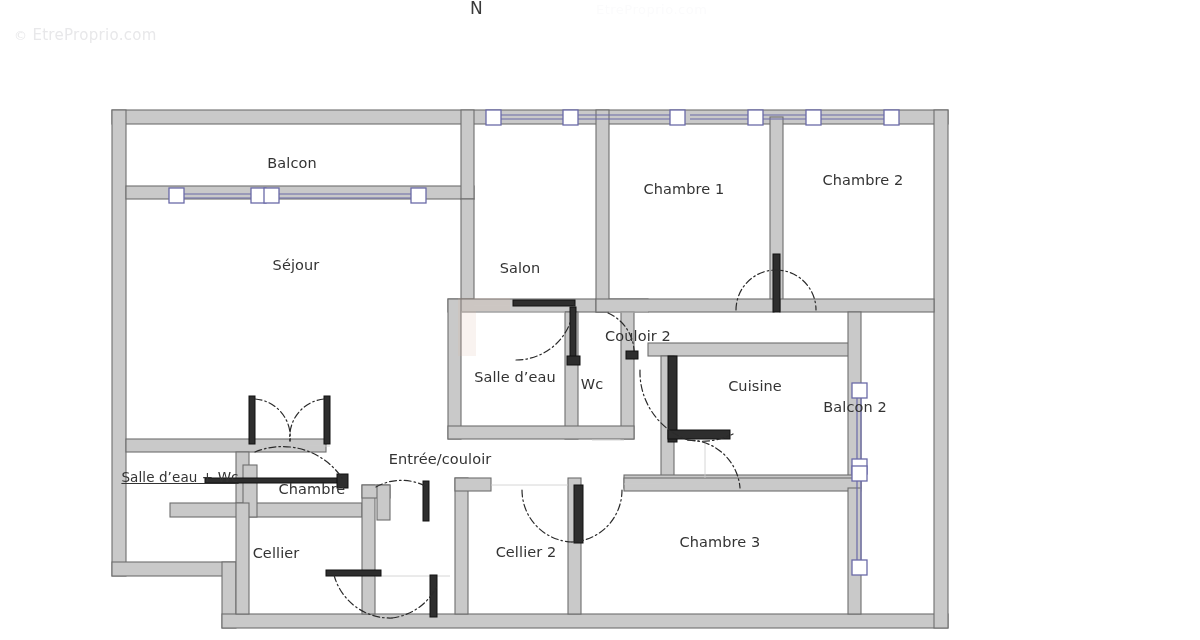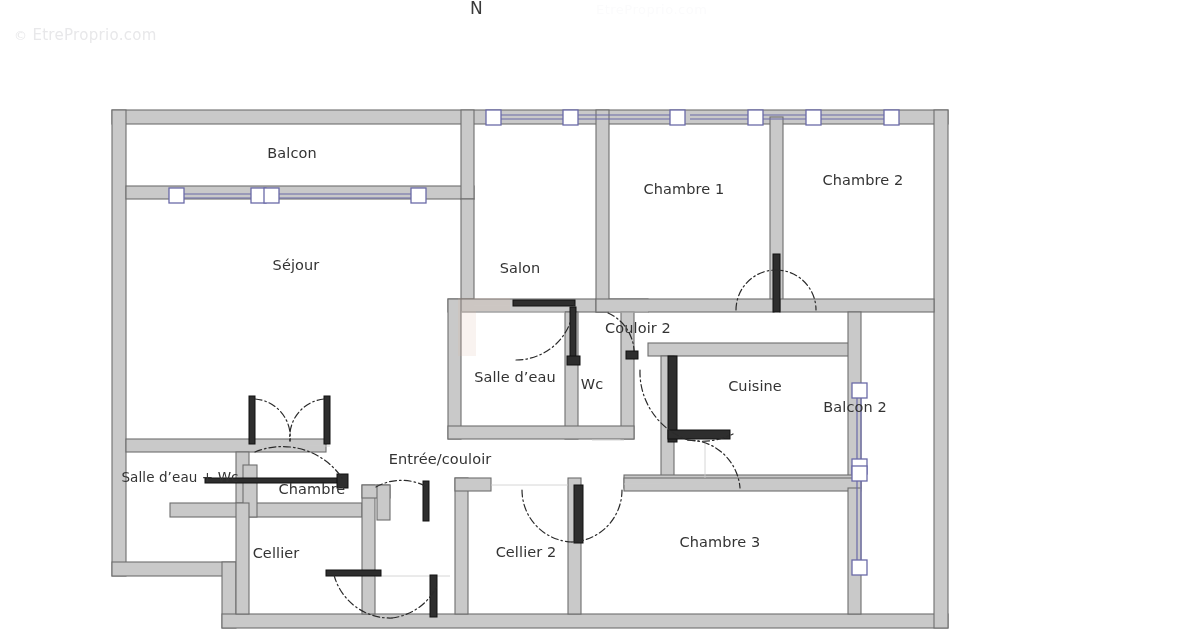--- a/index.html
+++ b/index.html
@@ -33,21 +33,21 @@
     font-size:17px;color:#3a3a3a;
   }
   .rlabel{
     position:absolute;
     font-size:14.5px;
     color:#333333;
     white-space:nowrap;
     transform:translate(-50%,-50%);
     letter-spacing:.1px;
   }
-  .rlabel.sm{font-size:13.5px;}
+  .rlabel.sm{font-size:13.5px;text-decoration:underline;}
 </style>
 </head>
 <body>
 
 <div id="stage">
 
   <svg id="plan" viewBox="0 0 1200 640">
     <defs>
       <style>
         .w   { fill:#c9c9c9; stroke:#6e6e6e; stroke-width:1.1; }
@@ -244,26 +244,26 @@
   </svg>
 
   <div class="northlbl">N</div>
 
   <div class="wm">
     <span class="c">©</span>
     <span>EtreProprio.com</span>
   </div>
   <div class="wm2">EtreProprio.com</div>
 
-  <div class="rlabel" style="left:292px;top:153px">Balcon</div>
+  <div class="rlabel" style="left:292px;top:163px">Balcon</div>
   <div class="rlabel" style="left:296px;top:265px">Séjour</div>
   <div class="rlabel" style="left:520px;top:268px">Salon</div>
   <div class="rlabel" style="left:684px;top:189px">Chambre 1</div>
   <div class="rlabel" style="left:863px;top:180px">Chambre 2</div>
-  <div class="rlabel" style="left:638px;top:328px">Couloir 2</div>
+  <div class="rlabel" style="left:638px;top:336px">Couloir 2</div>
   <div class="rlabel" style="left:515px;top:377px">Salle d’eau</div>
   <div class="rlabel" style="left:592px;top:384px">Wc</div>
   <div class="rlabel" style="left:755px;top:386px">Cuisine</div>
   <div class="rlabel" style="left:855px;top:407px">Balcon 2</div>
   <div class="rlabel" style="left:440px;top:459px">Entrée/couloir</div>
   <div class="rlabel sm" style="left:180px;top:477px">Salle d’eau + Wc</div>
   <div class="rlabel" style="left:312px;top:489px">Chambre</div>
   <div class="rlabel" style="left:276px;top:553px">Cellier</div>
   <div class="rlabel" style="left:526px;top:552px">Cellier 2</div>
   <div class="rlabel" style="left:720px;top:542px">Chambre 3</div>

